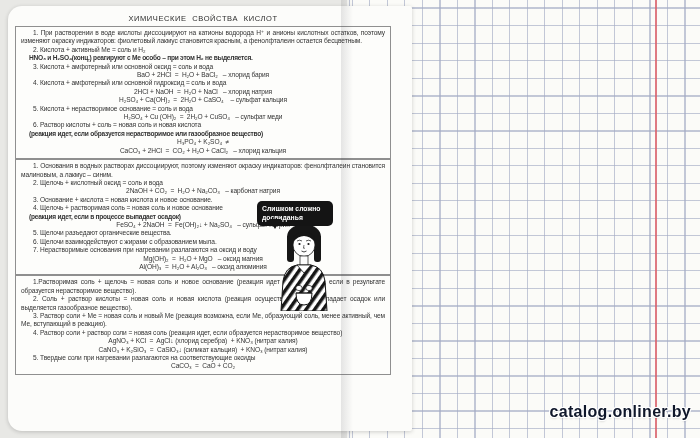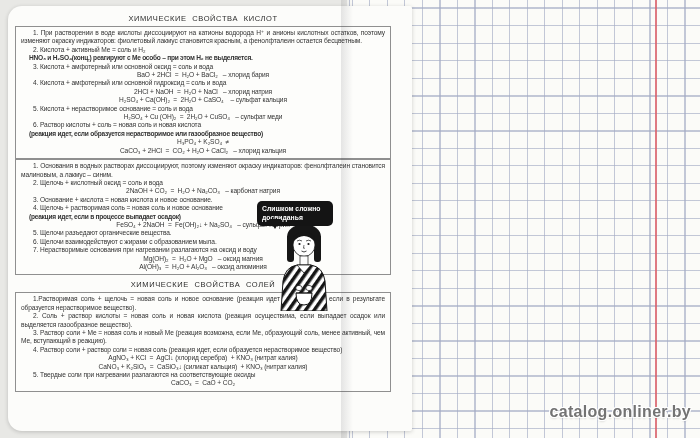--- a/index.html
+++ b/index.html
@@ -37,21 +37,21 @@
         repeating-linear-gradient(to right, rgba(163,171,196,.65) 0 1px, transparent 1px 17.5px),
         repeating-linear-gradient(to bottom, rgba(163,171,196,.65) 0 1px, transparent 1px 17.5px);
       background-position:5px 8px;}
   .red-line{position:absolute;left:308px;top:0;width:2px;height:100%;
             background:#d9636d;opacity:.85;}
   .fold-shadow{position:absolute;left:341px;top:0;width:12px;height:438px;z-index:2;
                background:linear-gradient(to right, rgba(50,50,60,.12), rgba(50,50,60,0));}
 
   
   .watermark{position:absolute;right:9px;bottom:17px;z-index:9;
-             font-size:16px;font-weight:bold;color:#737373;letter-spacing:.3px;
+             font-size:16px;font-weight:bold;color:#0f172a;letter-spacing:.3px;
              text-shadow:-1px -1px 0 #fff,1px -1px 0 #fff,-1px 1px 0 #fff,1px 1px 0 #fff,
                          0 2px 2px rgba(0,0,0,.12);}
 </style>
 </head>
 <body>
 
 <div class="canvas">
 
   <div class="page-left">
 
@@ -86,21 +86,20 @@
           <div class="line eq">FeSO₄ + 2NaOH  =  Fe(OH)₂↓ + Na₂SO₄   – сульфат натрия</div>
           <div class="line para">5. Щелочи разъедают органические вещества.</div>
           <div class="line para">6. Щелочи взаимодействуют с жирами с образованием мыла.</div>
           <div class="line para">7. Нерастворимые основания при нагревании разлагаются на оксид и воду</div>
           <div class="line eq">Mg(OH)₂  =  H₂O + MgO   – оксид магния</div>
           <div class="line eq">Al(OH)₃  =  H₂O + Al₂O₃   – оксид алюминия</div>
         </div>
     </section>
 
     <section>
-      <div class="sec-title">ХИМИЧЕСКИЕ СВОЙСТВА СОЛЕЙ</div>
       <div class="sec-box">
           <div class="line para">1.Растворимая соль + щелочь = новая соль и новое основание (реакция идет в том случае, если в результате образуется нерастворимое вещество).</div>
           <div class="line para">2. Соль + раствор кислоты = новая соль и новая кислота (реакция осуществима, если выпадает осадок или выделяется газообразное вещество).</div>
           <div class="line para">3. Раствор соли + Me = новая соль и новый Me (реакция возможна, если Me, образующий соль, менее активный, чем Me, вступающий в реакцию).</div>
           <div class="line para">4. Раствор соли + раствор соли = новая соль  (реакция идет, если образуется нерастворимое вещество)</div>
           <div class="line eq">AgNO₃ + KCl  =  AgCl↓ (хлорид серебра)  + KNO₃ (нитрат калия)</div>
           <div class="line eq">CaNO₃ + K₂SiO₃  =  CaSiO₃↓ (силикат кальция)  + KNO₃ (нитрат калия)</div>
           <div class="line para">5. Твердые соли при нагревании разлагаются на соответствующие оксиды</div>
           <div class="line eq">CaCO₃  =  CaO + CO₂</div>
         </div>

